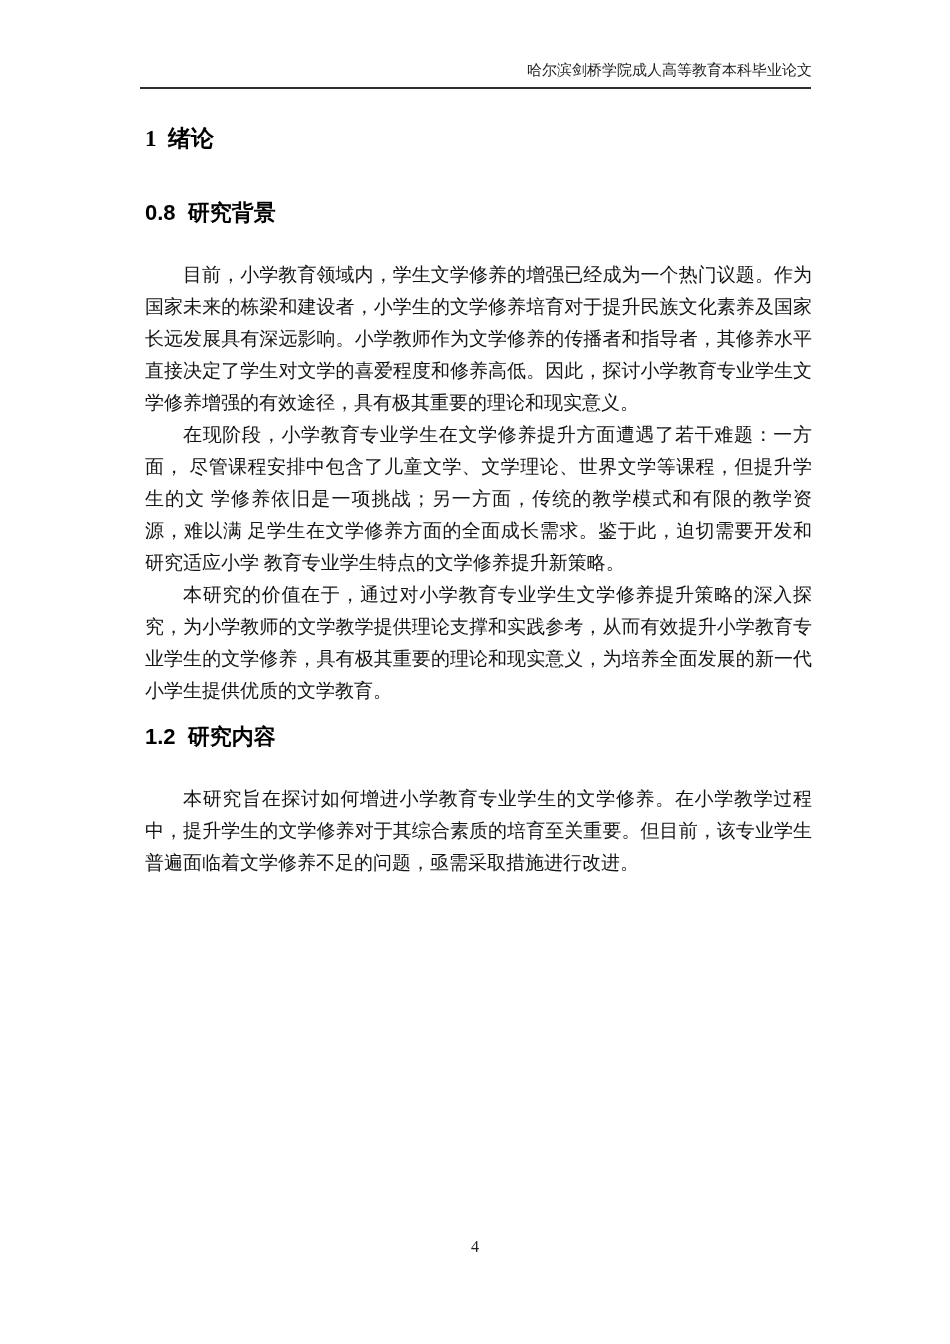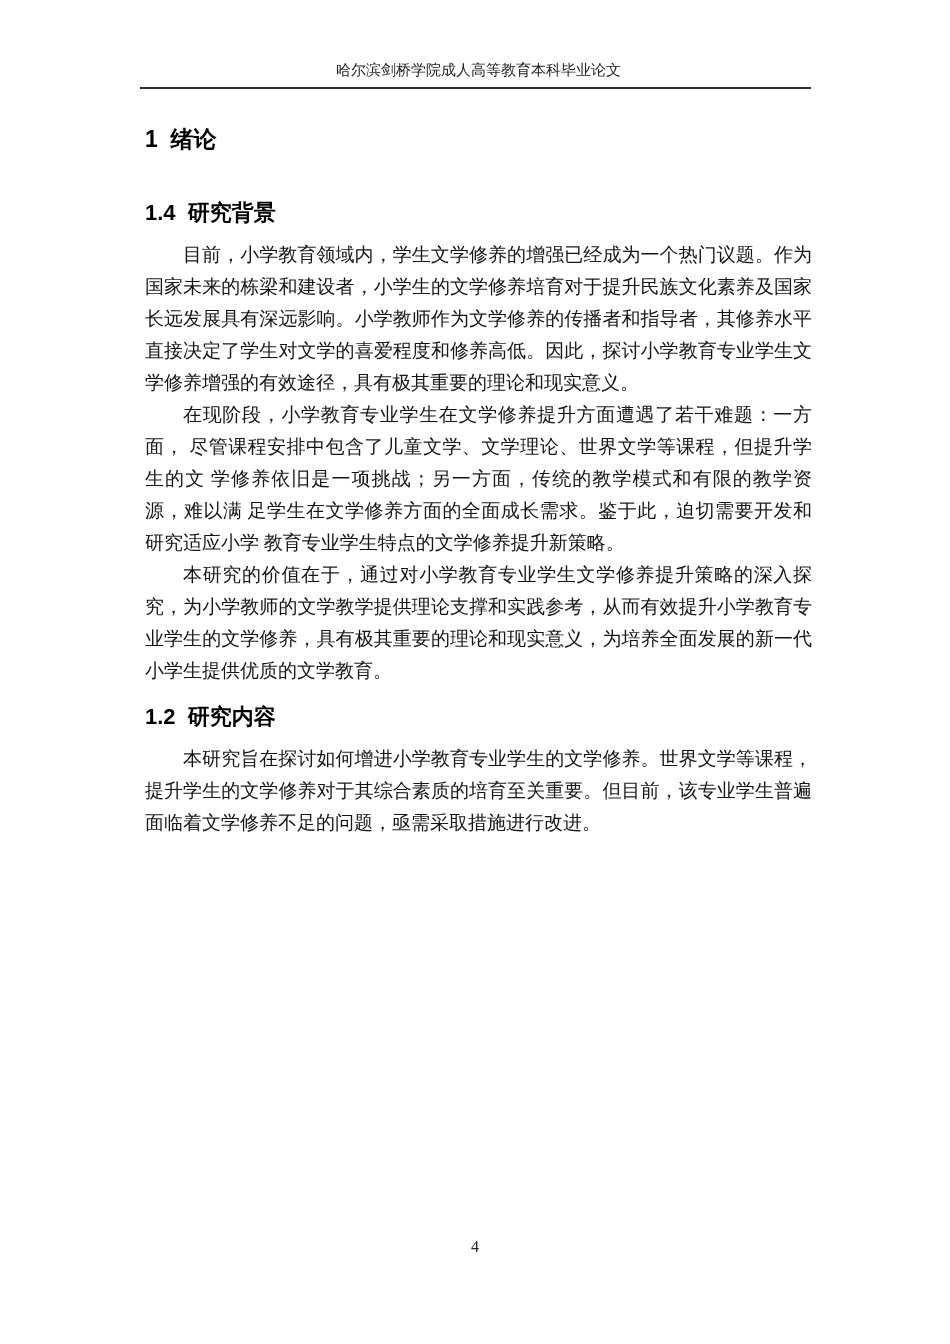--- a/index.html
+++ b/index.html
@@ -17,36 +17,36 @@
     background: #ffffff;
     color: #111111;
     font-family: "Liberation Serif", "DejaVu Serif", serif;
   }
   .content {
     margin-left: 145px;
     width: 667px;
   }
   .running-header {
     padding-top: 60px;
-    text-align: center;
+    text-align: right;
     font-size: 15px;
     line-height: 20px;
     color: #1c1c1c;
     white-space: pre-wrap;
   }
   .header-rule {
     margin-top: 7px;
     margin-left: -5px;
     width: 671px;
     height: 0;
     border-bottom: 2px solid #2f2f2f;
   }
   .chapter-title {
     margin-top: 35px;
-    font-family: Liberation Sans, sans-serif;
+    font-family: Liberation Serif, serif;
     font-weight: 700;
     font-size: 23px;
     line-height: 30px;
     color: #000000;
     white-space: pre-wrap;
   }
   .section-title {
     font-family: "Liberation Sans", "DejaVu Sans", sans-serif;
     font-weight: 700;
     font-size: 22px;
@@ -58,21 +58,21 @@
   .section-title.s2 { margin-top: 16px; }
   .para {
     margin: 0;
     font-size: 19px;
     line-height: 32px;
     text-align: justify;
     text-indent: 38px;
     color: #141414;
     white-space: pre-wrap;
   }
-  .para.first { margin-top: 12px; }
+  .para.first { margin-top: 32px; }
   .page-number {
     position: absolute;
     top: 1238px;
     left: 0;
     width: 950px;
     text-align: center;
     font-size: 16px;
     color: #222222;
   }
 </style>
@@ -81,30 +81,30 @@
 
 <div class="page">
   <div class="content">
 
     <div class="running-header">哈尔滨剑桥学院成人高等教育本科毕业论文</div>
 
     <div class="header-rule"></div>
 
     <div class="chapter-title">1  绪论</div>
 
-    <div class="section-title s1">1.4  研究背景</div>
+    <div class="section-title s1">0.8  研究背景</div>
 
     <p class="para first">目前，小学教育领域内，学生文学修养的增强已经成为一个热门议题。作为国家未来的栋梁和建设者，小学生的文学修养培育对于提升民族文化素养及国家长远发展具有深远影响。小学教师作为文学修养的传播者和指导者，其修养水平直接决定了学生对文学的喜爱程度和修养高低。因此，探讨小学教育专业学生文学修养增强的有效途径，具有极其重要的理论和现实意义。</p>
 
     <p class="para">在现阶段，小学教育专业学生在文学修养提升方面遭遇了若干难题：一方面， 尽管课程安排中包含了儿童文学、文学理论、世界文学等课程，但提升学生的文 学修养依旧是一项挑战；另一方面，传统的教学模式和有限的教学资源，难以满 足学生在文学修养方面的全面成长需求。鉴于此，迫切需要开发和研究适应小学 教育专业学生特点的文学修养提升新策略。</p>
 
 
     <p class="para">本研究的价值在于，通过对小学教育专业学生文学修养提升策略的深入探究，为小学教师的文学教学提供理论支撑和实践参考，从而有效提升小学教育专业学生的文学修养，具有极其重要的理论和现实意义，为培养全面发展的新一代小学生提供优质的文学教育。</p>
 
     <div class="section-title s2">1.2  研究内容</div>
 
-    <p class="para first">本研究旨在探讨如何增进小学教育专业学生的文学修养。世界文学等课程，提升学生的文学修养对于其综合素质的培育至关重要。但目前，该专业学生普遍面临着文学修养不足的问题，亟需采取措施进行改进。</p>
+    <p class="para first">本研究旨在探讨如何增进小学教育专业学生的文学修养。在小学教学过程中，提升学生的文学修养对于其综合素质的培育至关重要。但目前，该专业学生普遍面临着文学修养不足的问题，亟需采取措施进行改进。</p>
 
 
   </div>
 
   <div class="page-number">4</div>
 </div>
 
 </body></html>

